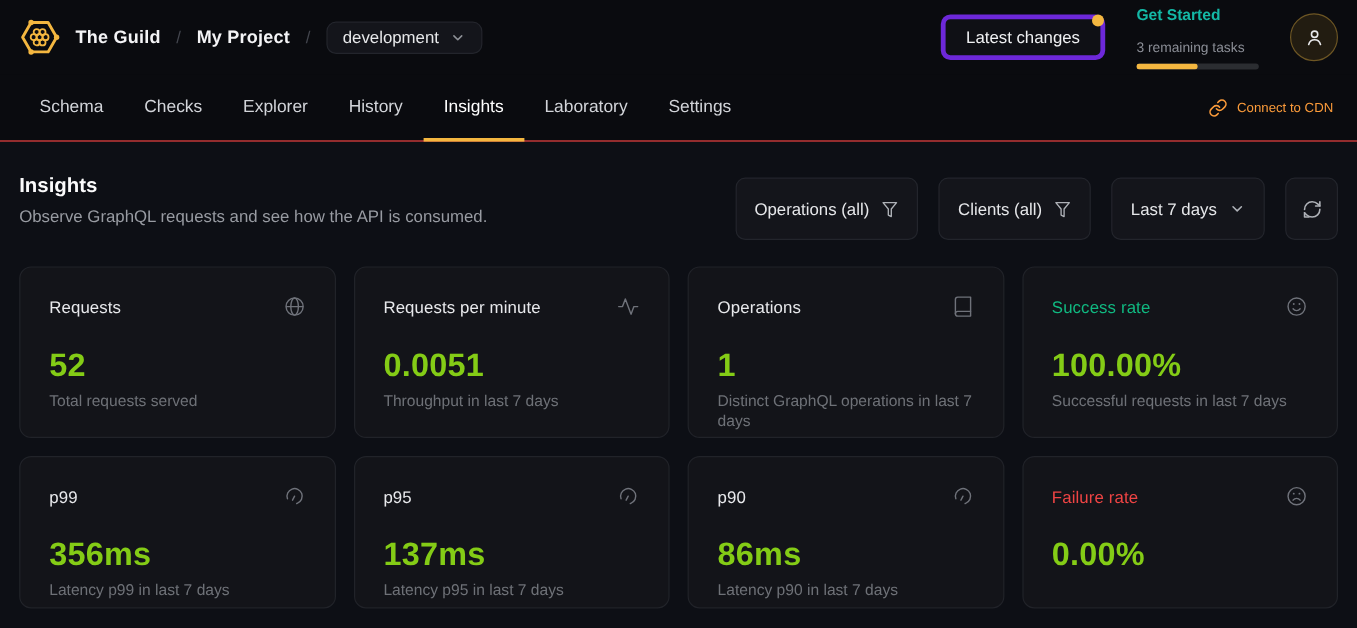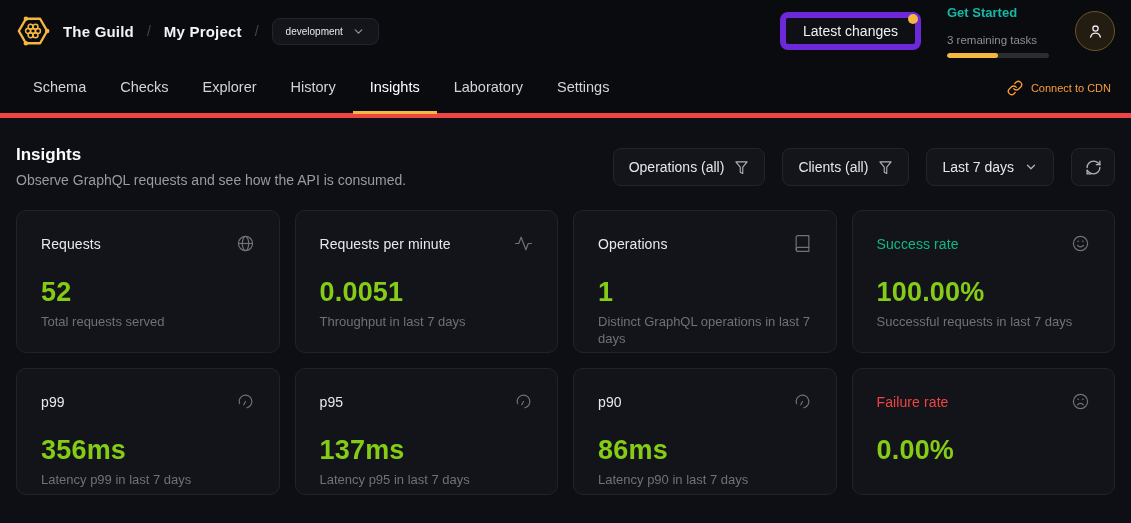--- a/index.html
+++ b/index.html
@@ -27,47 +27,47 @@
     height:62px; display:flex; align-items:center;
     justify-content:space-between; padding:3px 16px;
   }
   .hleft { display:flex; align-items:center; gap:13px; }
   .logo { flex:0 0 auto; }
   .org, .project { font-size:15px; font-weight:700; color:#f4f4f6; letter-spacing:.2px; }
   .crumb-sep { color:#43464e; font-size:14px; }
   .target-btn {
     display:flex; align-items:center; gap:9px;
     background:#14151b; border:1px solid var(--border); border-radius:8px;
-    height:27px; padding:0 13px; color:#e7e8ea; font-size:10px; cursor:pointer;
+    height:27px; padding:0 13px; color:#e7e8ea; font-size:14px; cursor:pointer;
   }
   .hright { display:flex; align-items:center; gap:26px; }
   .latest-btn {
     position:relative; height:38px; padding:0 17px;
-    background:#0f1015; border:6px solid #6d28d9; border-radius:8px;
+    background:#0f1015; border:4px solid #6d28d9; border-radius:8px;
     color:#f0f1f3; font-size:14px; cursor:pointer;
   }
   .latest-dot {
     position:absolute; top:-4px; right:-3px; width:10px; height:10px;
     border-radius:50%; background:var(--accent);
   }
   .get-started { width:102px; }
   .gs-title { font-size:13px; font-weight:700; color:#14b8a6; }
   .gs-sub { font-size:11.5px; color:#8b8e96; margin-top:14px; white-space:nowrap; }
   .gs-bar { margin-top:7px; height:5px; border-radius:3px; background:#2b2d31; overflow:hidden; }
   .gs-fill { height:100%; background:var(--accent); border-radius:3px; width:50%; }
   .avatar {
     width:40px; height:40px; border-radius:50%;
     background:#221c11; border:1.5px solid #6d5624;
     display:flex; align-items:center; justify-content:center; cursor:pointer;
   }
 
   
   .nav {
     height:56px; display:flex; align-items:stretch; justify-content:space-between;
-    padding:0 16px; border-bottom:5px solid #ef4444; background:#0a0b0f;
+    padding:0 16px; border-bottom:1px solid #ef4444; background:#0a0b0f;
   }
   .tabs { display:flex; align-items:stretch; }
   .tab {
     display:flex; align-items:center; padding:0 17px;
     font-size:14.5px; color:#d2d4d9; cursor:pointer;
     border-bottom:3px solid transparent; margin-bottom:-1px;
   }
   .tab.active { color:#ffffff; font-weight:500; border-bottom-color:var(--accent); }
   .cdn-link {
     display:flex; align-items:center; gap:8px; color:var(--cdn);
@@ -76,21 +76,21 @@
 
   
   .section-head {
     display:flex; justify-content:space-between; align-items:flex-start;
     padding:27px 16px 0 16px;
   }
   .sec-title { font-size:17px; font-weight:700; color:#fbfbfc; }
   .sec-sub { font-size:14px; color:#989ba2; margin-top:7px; }
   .filters { display:flex; gap:17px; margin-top:3px; }
   .f-btn {
-    display:flex; align-items:center; gap:10px; height:38px; padding:0 15px;
+    display:flex; align-items:center; gap:10px; height:52px; padding:0 15px;
     background:var(--btn-bg); border:1px solid var(--border); border-radius:8px;
     color:#e6e7ea; font-size:14px; cursor:pointer;
   }
   .f-btn .dim { color:#aeb1b7; }
   .icon-btn { justify-content:center; width:44px; padding:0; }
 
   
   .grid {
     margin:22px 16px 0 16px;
     display:grid; grid-template-columns:repeat(4,1fr);

